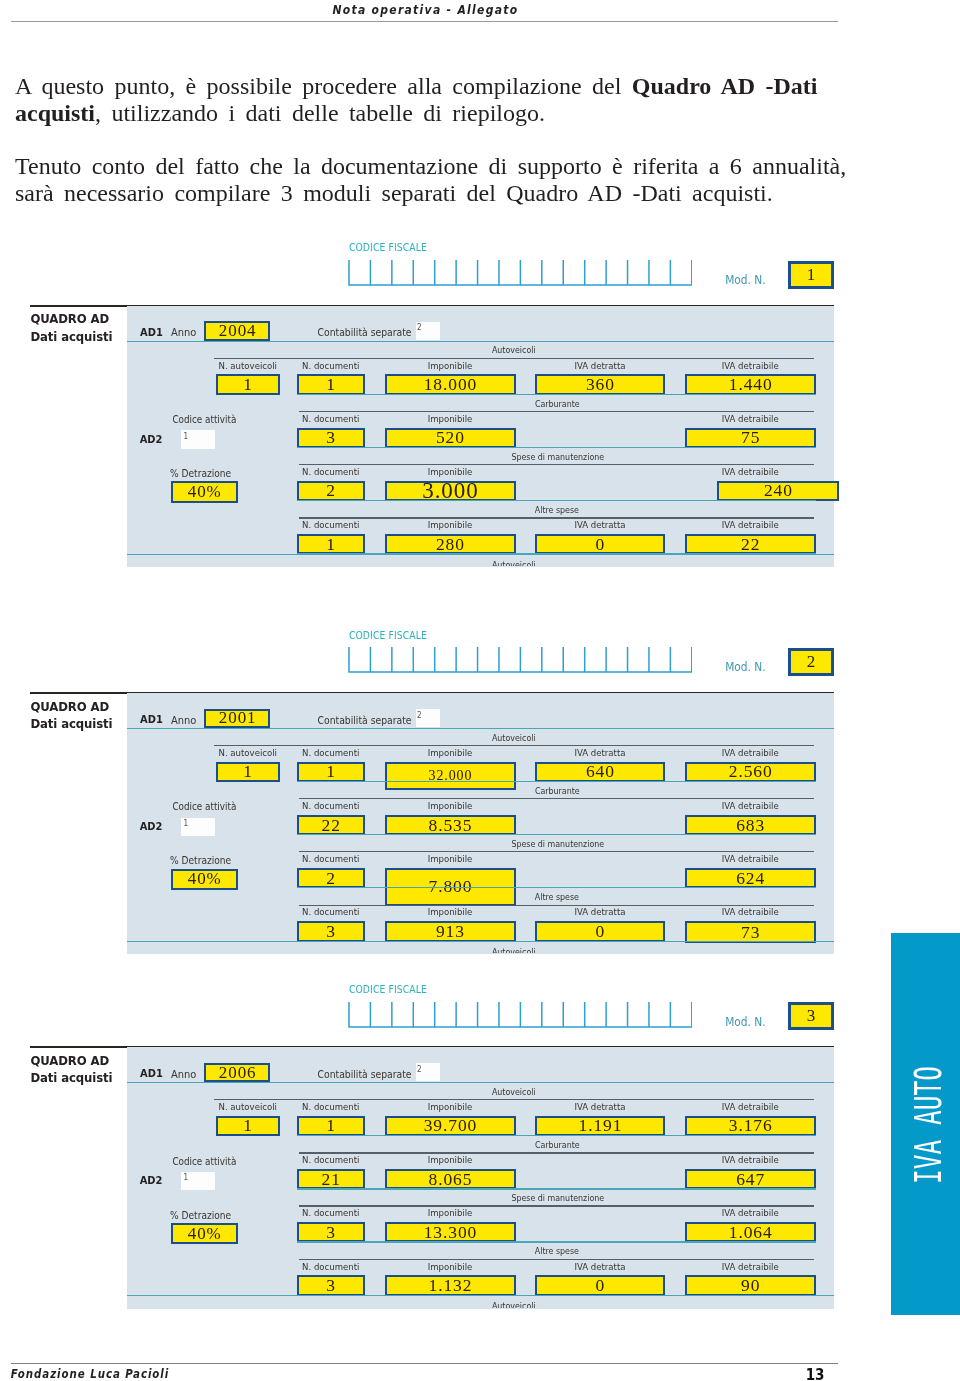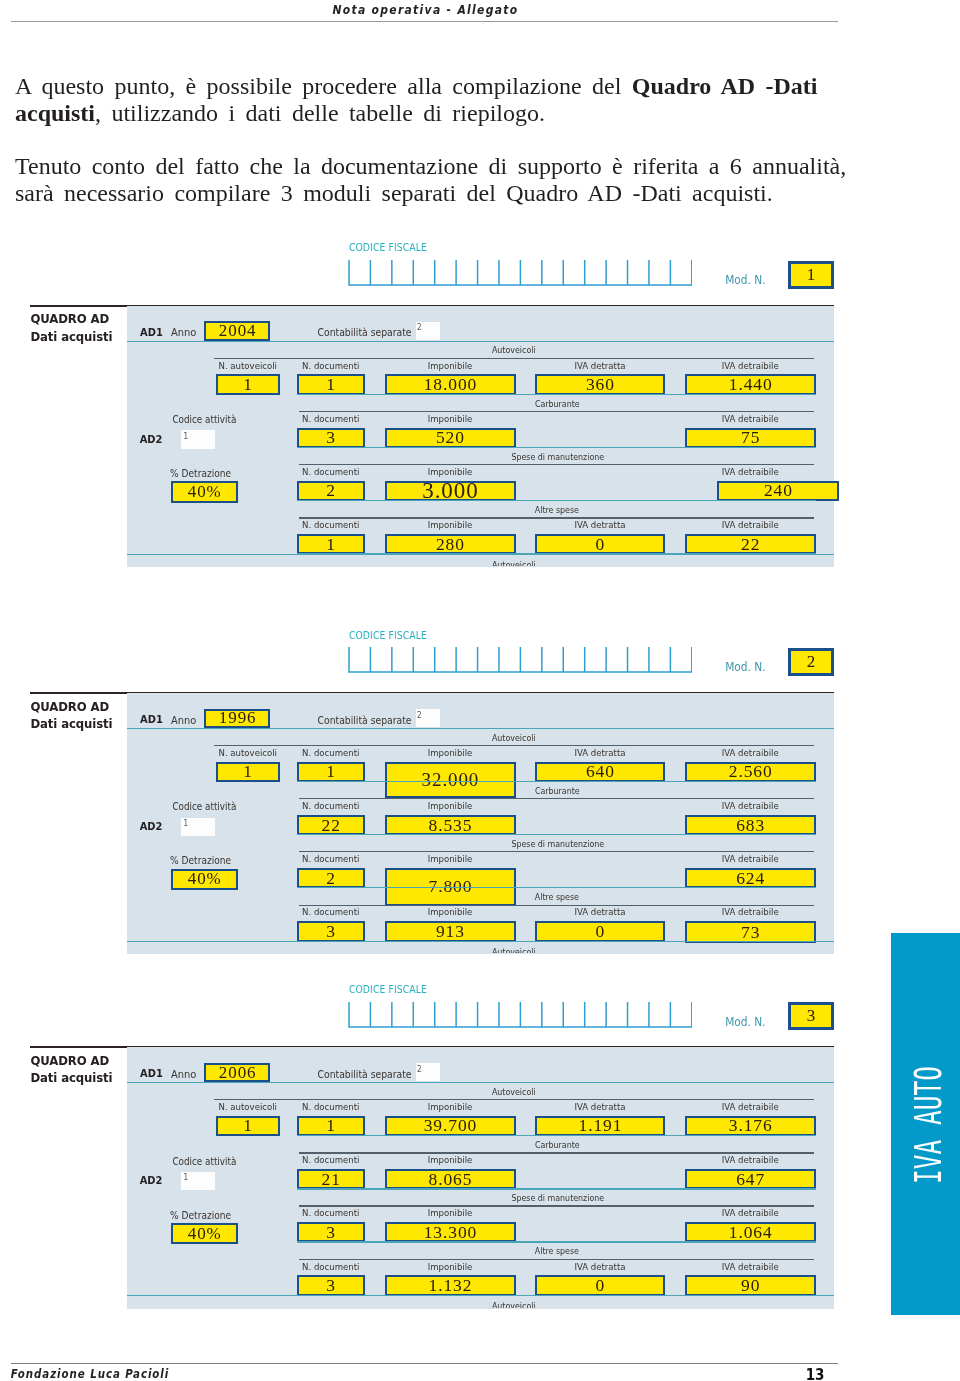--- a/index.html
+++ b/index.html
@@ -180,39 +180,39 @@
         <line x1="322.38" y1="1" x2="322.38" y2="26.1" stroke="#2e9ed0" stroke-width="1.5"></line>
       </svg>
 <div class="modn" style="left:717.2px;top:662.4px;">Mod. N.</div>
 <div class="ybox" style="left:780.2px;top:648.1px;width:45.8px;height:27.8px;font-size:17px;border-width:3px;">2</div>
 <div class="toprule" style="left:22.0px;top:691.9px;width:804.0px;"></div>
 <div class="panel" style="left:119.0px;top:692.9px;width:706.5px;height:261.5px;"></div>
 <div class="qtitle" style="left:22.4px;top:698.7px;">QUADRO AD</div>
 <div class="qtitle" style="left:22.4px;top:715.9px;">Dati acquisti</div>
 <div class="adlab" style="left:132.1px;top:714.2px;font-size:11px;">AD1</div>
 <div class="flab" style="left:162.9px;top:714.5px;font-size:11px;">Anno</div>
-<div class="ybox" style="left:196.1px;top:708.6px;width:66.2px;height:19.7px;font-size:17px;">1996</div>
+<div class="ybox" style="left:196.1px;top:708.6px;width:66.2px;height:19.7px;font-size:17px;">2001</div>
 <div class="flab" style="left:309.5px;top:714.7px;font-size:10.3px;">Contabilità separate</div>
 <div class="wbox" style="left:408.1px;top:709.3px;width:23.5px;height:17.7px;"></div>
 <div class="sup" style="left:409.0px;top:710.5px;">2</div>
 <div class="cyanrule" style="left:119.0px;top:728.1px;width:706.5px;"></div>
 <div class="adlab" style="left:131.7px;top:820.9px;font-size:11px;">AD2</div>
 <div class="flab" style="left:164.4px;top:802.4px;font-size:9.8px;">Codice attività</div>
 <div class="wbox" style="left:172.8px;top:817.7px;width:34.7px;height:18.5px;"></div>
 <div class="sup" style="left:175.5px;top:818.9px;">1</div>
 <div class="flab" style="left:162.0px;top:856.4px;font-size:10.1px;">% Detrazione</div>
 <div class="ybox" style="left:163.0px;top:868.7px;width:66.5px;height:21.4px;font-size:17px;">40%</div>
 <div class="band" style="left:0;top:733.6px;width:1011.6px;text-align:center;">Autoveicoli</div>
 <div class="rule" style="left:206.0px;top:745.1px;width:600.0px;"></div>
 <div class="colhdr" style="left:207.5px;top:747.8px;width:64.5px;text-align:center;">N. autoveicoli</div>
 <div class="ybox" style="left:207.5px;top:761.6px;width:64.5px;height:20.6px;font-size:17.5px;">1</div>
 <div class="colhdr" style="left:289.0px;top:747.8px;width:67.5px;text-align:center;">N. documenti</div>
 <div class="ybox" style="left:289.0px;top:761.6px;width:67.5px;height:20.6px;font-size:17.5px;">1</div>
 <div class="colhdr" style="left:376.5px;top:747.8px;width:131.0px;text-align:center;">Imponibile</div>
-<div class="ybox" style="left:376.5px;top:761.6px;width:131.0px;height:36px;font-size:19px;">32.000</div>
+<div class="ybox" style="left:376.5px;top:761.6px;width:131.0px;height:28px;font-size:14px;">32.000</div>
 <div class="colhdr" style="left:527.0px;top:747.8px;width:130.0px;text-align:center;">IVA detratta</div>
 <div class="ybox" style="left:527.0px;top:761.6px;width:130.0px;height:20.6px;font-size:17.5px;">640</div>
 <div class="colhdr" style="left:677.0px;top:747.8px;width:130.5px;text-align:center;">IVA detraibile</div>
 <div class="ybox" style="left:677.0px;top:761.6px;width:130.5px;height:20.6px;font-size:17.5px;">2.560</div>
 <div class="cyanrule" style="left:289.0px;top:781.0px;width:519px;"></div>
 <div class="band" style="left:0;top:786.8px;width:1098.6px;text-align:center;">Carburante</div>
 <div class="rule" style="left:291.0px;top:798.3px;width:515.0px;"></div>
 <div class="colhdr" style="left:289.0px;top:801.0px;width:67.5px;text-align:center;">N. documenti</div>
 <div class="ybox" style="left:289.0px;top:814.8px;width:67.5px;height:20.6px;font-size:17.5px;">22</div>
 <div class="colhdr" style="left:376.5px;top:801.0px;width:131.0px;text-align:center;">Imponibile</div>

